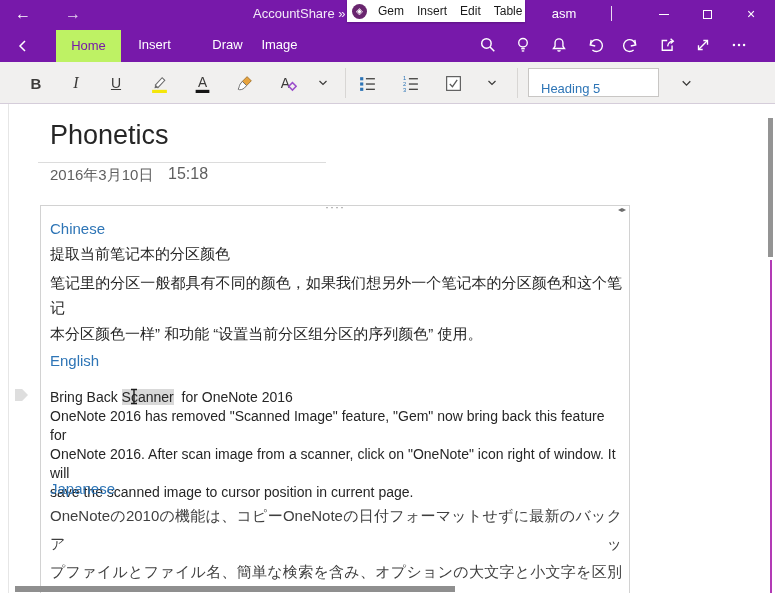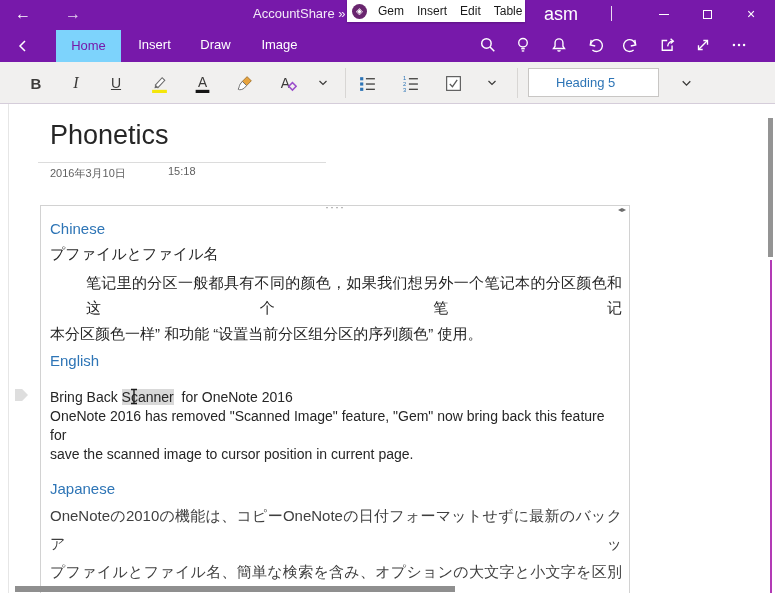--- a/index.html
+++ b/index.html
@@ -8,61 +8,61 @@
   #app { position:relative; width:775px; height:593px; overflow:hidden; }
 
   
   .titlebar { position:absolute; left:0; top:0; width:775px; height:28px; background:#7719AA; color:#fff; }
   .titlebar .nav-arrow { position:absolute; top:0; width:26px; height:28px; line-height:27px; text-align:center; font-size:16px; }
   .titlebar .fwd { opacity:.8; }
   .tb-account { position:absolute; left:253px; top:0; height:28px; line-height:27px; font-size:13px; color:#f3eaf8; }
   .gem-popup { position:absolute; left:347px; top:0; width:178px; height:22px; background:#fff; display:flex; align-items:center; color:#1a1a1a; font-size:12px; box-shadow:0 1px 2px rgba(0,0,0,.25); }
   .gem-badge { width:15px; height:15px; margin:0 5px 0 5px; border-radius:50%; background:#69256e; color:#fff; font-size:9px; line-height:15px; text-align:center; flex:0 0 auto; }
   .gem-popup .menu-item { padding:0 7px 0 6px; white-space:nowrap; }
-  .tb-user { position:absolute; left:544px; top:2px; width:40px; height:24px; line-height:24px; font-size:18px; }
+  .tb-user { position:absolute; left:544px; top:2px; width:40px; height:24px; line-height:24px; text-align:center; font-size:13px; }
   .tb-caret { position:absolute; left:611px; top:6px; width:1px; height:15px; background:rgba(255,255,255,.85); }
   .win-btn { position:absolute; top:0; width:26px; height:28px; display:flex; align-items:center; justify-content:center; color:#fff; font-size:14px; }
   .win-min-bar { width:10px; height:1px; background:#fff; }
   .win-max-box { width:9px; height:9px; border:1px solid #fff; }
 
   
   .ribbon { position:absolute; left:0; top:28px; width:775px; height:34px; background:#7719AA; color:#fff; }
   .ribbon .tab { position:absolute; top:0; height:34px; line-height:34px; text-align:center; font-size:13px; color:#fff; }
-  .ribbon .tab.active { top:2px; height:32px; line-height:31px; background:#7dd3fc; color:#7719AA; }
+  .ribbon .tab.active { top:2px; height:32px; line-height:31px; background:#bef264; color:#7719AA; }
   .ribbon-icon { position:absolute; top:6px; width:22px; height:22px; display:flex; align-items:center; justify-content:center; }
   .ribbon svg { display:block; }
 
   
   .toolbar { position:absolute; left:0; top:62px; width:775px; height:42px; background:#f1f0ef; border-bottom:1px solid #d5cdda; }
   .tool-btn { position:absolute; top:9px; width:24px; height:24px; display:flex; align-items:center; justify-content:center; color:#3b3a39; }
   .tool-btn.b { font-weight:bold; font-size:15px; }
   .tool-btn.i { font-family:"Liberation Serif","DejaVu Serif",serif; font-style:italic; font-size:16px; }
   .tool-btn.u { text-decoration:underline; font-size:14px; }
   .tool-divider { position:absolute; top:6px; width:1px; height:30px; background:#d8d6d4; }
-  .style-combo { position:absolute; left:528px; top:6px; width:131px; height:29px; background:#fff; border:1px solid #c8c6c4; color:#2E75B6; font-size:13px; display:flex; align-items:center; padding-left:27px; }
+  .style-combo { position:absolute; left:528px; top:6px; width:131px; height:29px; background:#fff; border:1px solid #c8c6c4; color:#2E75B6; font-size:13px; display:flex; align-items:flex-end; padding-left:12px; }
   .chev { display:flex; align-items:center; justify-content:center; }
 
   
   .page { position:absolute; left:0; top:104px; width:775px; height:489px; background:#fff; color:#262626; }
   .page-left-border { position:absolute; left:8px; top:0; width:1px; height:489px; background:#e6e6e6; }
   .page-title { position:absolute; left:50px; top:16px; font-size:27px; color:#262626; }
   .title-underline { position:absolute; left:38px; top:58px; width:288px; height:1px; background:#dcdcdc; }
-  .page-date { position:absolute; left:50px; top:62px; font-size:11px; color:#5f5f5f; }
-  .page-time { position:absolute; left:168px; top:61px; font-size:11px; color:#5f5f5f; }
+  .page-date { position:absolute; left:50px; top:62px; font-size:15px; color:#5f5f5f; }
+  .page-time { position:absolute; left:168px; top:61px; font-size:16px; color:#5f5f5f; }
 
   .note-box { position:absolute; left:40px; top:101px; width:590px; height:435px; border:1px solid #d2d2d2; border-bottom:none; }
   .note-drag-handle { position:absolute; left:50%; top:-6px; transform:translateX(-50%); color:#8a8a8a; font-size:12px; letter-spacing:1px; }
   .note-drag-handle::before { content:"····"; }
   .note-resize { position:absolute; right:3px; top:-1px; color:#6a6a6a; font-size:8px; }
   .note-resize::before { content:"◂▸"; }
 
   .h-blue { position:absolute; left:9px; color:#2E75B6; font-size:15px; }
   .zh-sub { position:absolute; left:9px; top:39px; font-size:15px; }
   .zh-para { position:absolute; left:9px; top:64px; right:7px; font-size:15px; line-height:25.4px; }
-  .zh-para .just { text-align:justify; text-align-last:justify;margin-left:36px; }
+  .zh-para .just { text-align:justify; text-align-last:justify; }
   .en-title { position:absolute; left:9px; top:183px; font-size:14px; white-space:pre; }
   .en-title .sel { background:#d9d9d9; }
   .en-para { position:absolute; left:9px; top:201px; right:6px; font-size:14px; line-height:19px; }
   .jp-para { position:absolute; left:9px; top:296px; right:7px; font-size:15px; line-height:28px; color:#3f3f3f; }
   .jp-para .just { text-align:justify; text-align-last:justify; }
 
   .para-handle { position:absolute; left:15px; top:285px; width:13px; height:12px; background:#dedede;
     clip-path:polygon(0 0,55% 0,100% 50%,55% 100%,0 100%); }
   .ibeam { position:absolute; left:129px; top:284px; }
 
@@ -104,21 +104,21 @@
 
   <div class="ribbon">
     <span class="ribbon-icon" style="left:12px;top:7px">
       <svg width="18" height="18" viewBox="0 0 18 18">
           <polyline points="11,4 6,9 11,14" fill="none" stroke="#fff" stroke-width="1.5"></polyline>
         </svg>
     </span>
 
     <span class="tab active" style="left:56px;width:65px">Home</span>
     <span class="tab" style="left:130px;width:49px">Insert</span>
-    <span class="tab" style="left:193px;width:45px">Draw</span>
+    <span class="tab" style="left:205px;width:45px">Draw</span>
     <span class="tab" style="left:258px;width:43px">Image</span>
 
     <span class="ribbon-icon" style="left:477px">
       <svg width="18" height="18" viewBox="0 0 16 16">
           <circle cx="6.6" cy="6.6" r="4.2" fill="none" stroke="#fff" stroke-width="1.3"></circle>
           <line x1="9.8" y1="9.8" x2="13.6" y2="13.6" stroke="#fff" stroke-width="1.3"></line>
         </svg>
     </span>
     <span class="ribbon-icon" style="left:512px">
       <svg width="18" height="18" viewBox="0 0 16 16">
@@ -256,30 +256,31 @@
     <div class="page-title">Phonetics</div>
     <span class="title-underline"></span>
     <span class="page-date">2016年3月10日</span>
     <span class="page-time">15:18</span>
 
     <div class="note-box">
       <span class="note-drag-handle"></span>
       <span class="note-resize"></span>
 
       <div class="h-blue" style="top:14px">Chinese</div>
-      <div class="zh-sub">プファイルとファイル名</div>
+      <div class="zh-sub">提取当前笔记本的分区颜色</div>
       <div class="zh-para">
         <div class="just">笔记里的分区一般都具有不同的颜色，如果我们想另外一个笔记本的分区颜色和这个笔记</div>
         <div>本分区颜色一样” 和功能 “设置当前分区组分区的序列颜色” 使用。</div>
       </div>
 
       <div class="h-blue" style="top:146px">English</div>
       <div class="en-title"><span>Bring Back </span><span class="sel">Scanner</span><span>  for OneNote 2016</span></div>
       <div class="en-para">
         <div>OneNote 2016 has removed "Scanned Image" feature, "Gem" now bring back this feature for</div>
+        <div>OneNote 2016. After scan image from a scanner, click on "OneNote" icon right of window. It will</div>
         <div>save the scanned image to cursor position in current page.</div>
       </div>
 
       <div class="h-blue" style="top:274px">Japanese</div>
       <div class="jp-para">
         <div class="just">OneNoteの2010の機能は、コピーOneNoteの日付フォーマットせずに最新のバックアッ</div>
         <div class="just">プファイルとファイル名、簡単な検索を含み、オプションの大文字と小文字を区別し</div>
 
       </div>
     </div>

